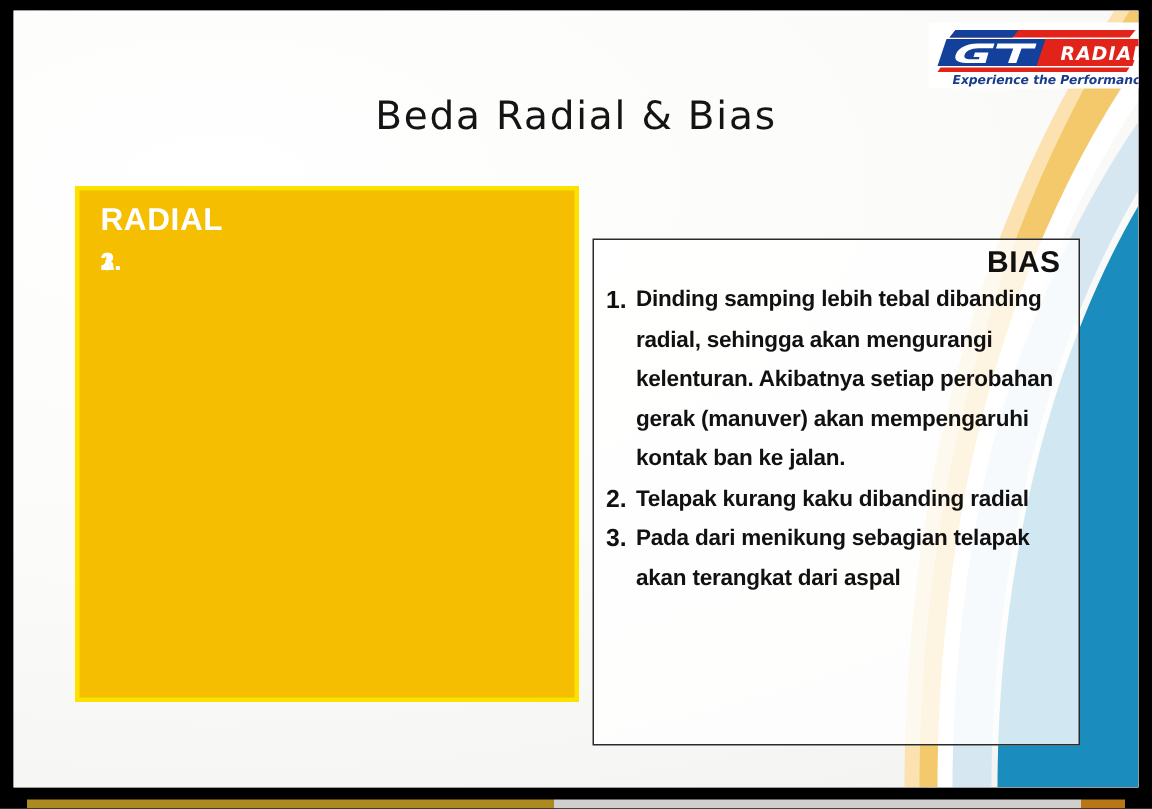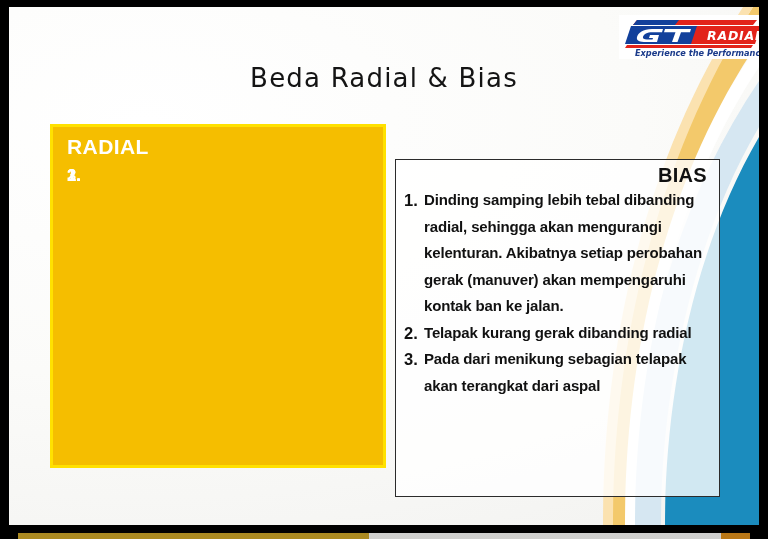--- a/index.html
+++ b/index.html
@@ -252,21 +252,21 @@
 
     <div class="bias-box">
       <div class="box-heading-bias">BIAS</div>
       <ol class="pt-list">
         <li>
           <span class="li-num">1.</span>
           <span class="li-txt">Dinding samping lebih tebal dibanding radial, sehingga akan mengurangi kelenturan. Akibatnya setiap perobahan gerak (manuver) akan mempengaruhi kontak ban ke jalan.</span>
         </li>
         <li>
           <span class="li-num">2.</span>
-          <span class="li-txt">Telapak kurang gerak dibanding radial</span>
+          <span class="li-txt">Telapak kurang kaku dibanding radial</span>
         </li>
         <li>
           <span class="li-num">3.</span>
           <span class="li-txt">Pada dari menikung sebagian telapak akan terangkat dari aspal</span>
         </li>
       </ol>
     </div>
 
   </div>
 </div>

